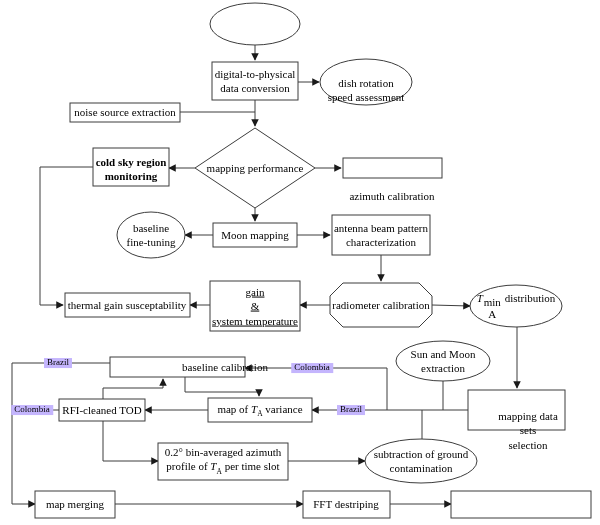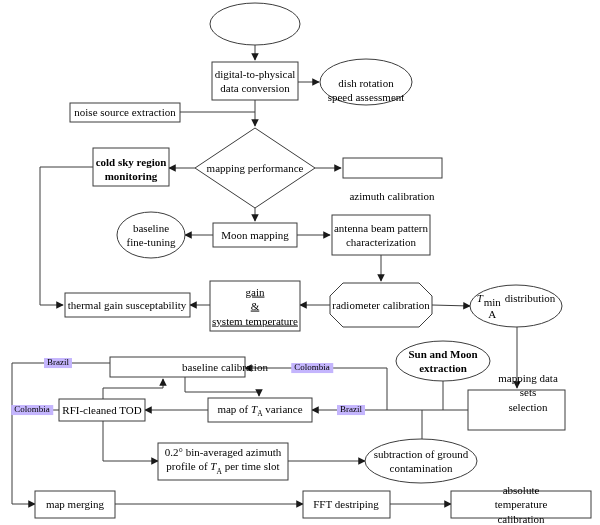--- a/index.html
+++ b/index.html
@@ -102,35 +102,34 @@
   <div class="lbl" style="left:381px;top:235px;">antenna beam pattern
 characterization</div>
   <div class="lbl" style="left:127px;top:305px;">thermal gain susceptability</div>
   <div class="lbl" style="left:255px;top:306px;text-decoration:underline;">gain
 &amp;
 system temperature</div>
   <div class="lbl" style="left:381px;top:305px;">radiometer calibration</div>
 
   <div class="lbl" style="left:516px;top:306px;"><span class="tsym">T</span><span class="stack"><sup>min</sup><sub>A</sub></span><span> distribution</span></div>
 
-  <div class="lbl" style="left:443px;top:361px;font-weight:bold;">Sun and Moon
+  <div class="lbl" style="left:443px;top:361px;">Sun and Moon
 extraction</div>
   <div class="lbl" style="left:177px;top:367px;margin-left:48px;">baseline calibration</div>
   <div class="lbl" style="left:102px;top:410px;">RFI-cleaned TOD</div>
 
   <div class="lbl" style="left:260px;top:410px;"><span>map of </span><span class="tsym">T</span><sub>A</sub><span> variance</span></div>
 
-  <div class="lbl" style="left:516px;top:392px;margin-left:12px;">mapping data sets
+  <div class="lbl" style="left:516px;top:430px;margin-left:12px;">mapping data sets
 selection</div>
 
   <div class="lbl" style="left:223px;top:461px;"><span>0.2° bin-averaged azimuth</span><br><span>profile of </span><span class="tsym">T</span><sub>A</sub><span> per time slot</span></div>
 
   <div class="lbl" style="left:421px;top:461px;">subtraction of ground
 contamination</div>
   <div class="lbl" style="left:75px;top:504px;text-align:right;">map merging</div>
   <div class="lbl" style="left:346px;top:504px;">FFT destriping</div>
-  <div class="lbl" style="left:521px;top:504px;">absolute temperature calibration</div>
 
   <div class="slbl" style="left:58px;top:363px;">Brazil</div>
   <div class="slbl" style="left:32px;top:410px;">Colombia</div>
   <div class="slbl" style="left:312px;top:368px;">Colombia</div>
   <div class="slbl" style="left:351px;top:410px;">Brazil</div>
 </div>
 
 </body></html>

